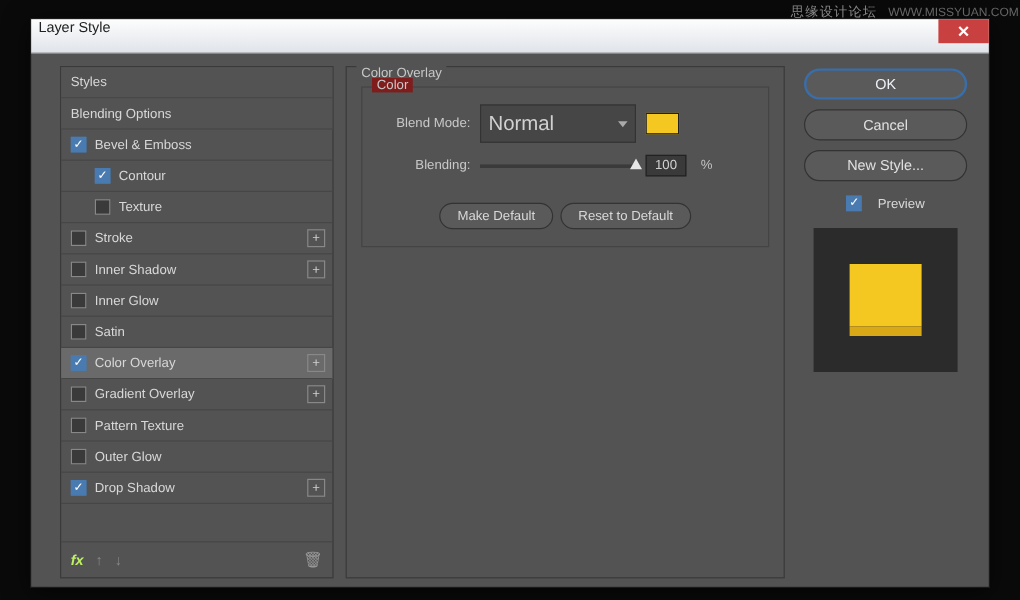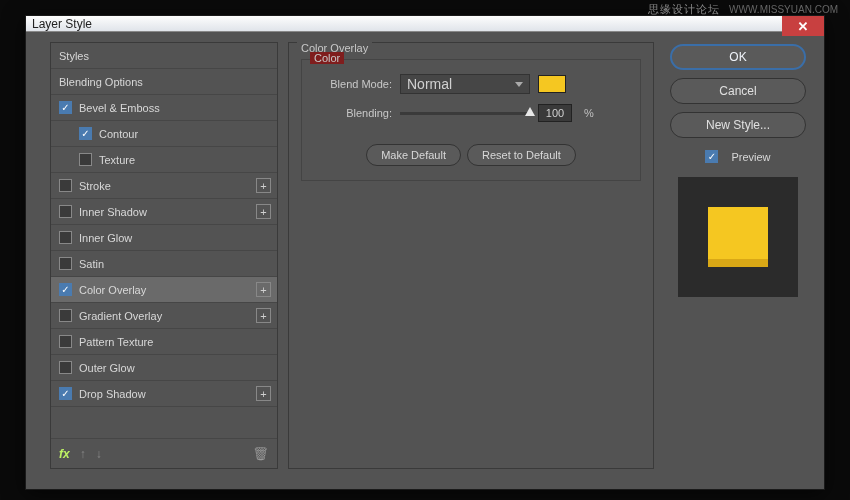--- a/index.html
+++ b/index.html
@@ -1,21 +1,21 @@
 <!DOCTYPE html>
 <html><head>
 <meta charset="utf-8">
 <style>
 * { margin: 0; padding: 0; box-sizing: border-box; font-family: "Segoe UI", Tahoma, sans-serif; }
 body { background: #0a0a0a; width: 850px; height: 500px; overflow: hidden; position: relative; }
-.watermark { position: absolute; top: 2px; right: 12px; color: #888; font-size: 11px; z-index: 100; }
+.watermark { position: absolute; top: 2px; right: 1px; color: #888; font-size: 11px; z-index: 100; }
 .watermark .cn { letter-spacing: 1px; }
 .watermark .url { color: #666; font-size: 10px; margin-left: 6px; }
 .dialog { position: absolute; top: 15px; left: 25px; width: 800px; height: 475px; background: #535353; border: 1px solid #1a1a1a; box-shadow: 0 4px 20px rgba(0,0,0,0.6); }
-.titlebar { height: 16px; background: linear-gradient(#fdfdfd, #e0e4ea); border-bottom: 1px solid #888; display: flex; align-items: center; padding: 0 6px; position: relative; }
+.titlebar { height: 29px; background: linear-gradient(#fdfdfd, #e0e4ea); border-bottom: 1px solid #888; display: flex; padding: 0 6px; position: relative; }
 .titlebar-text { font-size: 12px; color: #222; }
 .close-btn { position: absolute; right: 0; top: 0; width: 42px; height: 20px; background: #c84040; display: flex; align-items: center; justify-content: center; color: #fff; font-size: 13px; font-weight: bold; }
 .dialog-body { display: flex; padding: 10px 12px; gap: 10px; height: calc(100% - 26px); }
 .left-panel { width: 228px; display: flex; flex-direction: column; border: 1px solid #3a3a3a; background: #535353; margin-left: 12px; }
 .style-row { display: flex; align-items: center; height: 26px; padding: 0 8px; border-bottom: 1px solid #464646; color: #d8d8d8; font-size: 11px; position: relative; }
 .style-row.selected { background: #6a6a6a; }
 .style-row.indent { padding-left: 28px; }
 .style-header { display: flex; align-items: center; height: 26px; padding: 0 8px; border-bottom: 1px solid #464646; color: #d8d8d8; font-size: 11px; background: #535353; }
 .chk { width: 13px; height: 13px; border: 1px solid #888; background: #3a3a3a; margin-right: 7px; display: inline-flex; align-items: center; justify-content: center; flex-shrink: 0; }
 .chk.checked { background: #4a7bb0; border-color: #4a7bb0; }
@@ -24,21 +24,21 @@
 .left-footer { margin-top: auto; height: 30px; display: flex; align-items: center; padding: 0 8px; gap: 10px; border-top: 1px solid #464646; }
 .fx-icon { color: #bef264; font-style: italic; font-size: 12px; font-weight: bold; }
 .arrow { color: #888; font-size: 12px; }
 .trash { margin-left: auto; color: #999; font-size: 13px; }
 .center-panel { flex: 1; border: 1px solid #3a3a3a; padding: 6px 12px 12px 12px; color: #d0d0d0; font-size: 11px; position: relative; }
 .fieldset-title { position: absolute; top: -1px; left: 8px; background: #535353; padding: 0 4px; font-size: 11px; color: #c8c8c8; }
 .inner-group { border: 1px solid #444; margin-top: 10px; padding: 14px 12px 14px 12px; position: relative; }
 .inner-group-title { position: absolute; top: -8px; left: 8px; background: #7f1d1d; padding: 0 4px; font-size: 11px; color: #c8c8c8; }
 .form-row { display: flex; align-items: center; margin-bottom: 10px; gap: 8px; }
 .form-label { width: 78px; text-align: right; font-size: 11px; color: #c8c8c8; }
-.dropdown { width: 130px; height: 20px; background: #464646; border: 1px solid #333; display: flex; align-items: center; padding: 3px 6px; font-size: 14px; color: #d0d0d0; position: relative; }
+.dropdown { width: 130px; height: 20px; background: #464646; border: 1px solid #333; display: flex; align-items: center; padding: 15px 6px; font-size: 17px; color: #d0d0d0; position: relative; }
 .dropdown::after { content: ""; position: absolute; right: 6px; width: 0; height: 0; border-left: 4px solid transparent; border-right: 4px solid transparent; border-top: 5px solid #aaa; }
 .color-swatch { width: 28px; height: 18px; border: 1px solid #222; }
 .slider-track { width: 130px; height: 3px; background: #3a3a3a; position: relative; }
 .slider-thumb { position: absolute; right: -5px; top: -5px; width: 0; height: 0; border-left: 5px solid transparent; border-right: 5px solid transparent; border-bottom: 9px solid #e8e8e8; }
 .num-input { width: 34px; height: 18px; background: #3a3a3a; border: 1px solid #222; color: #d0d0d0; font-size: 11px; text-align: center; display: inline-flex; align-items: center; justify-content: center; }
 .unit { color: #c0c0c0; font-size: 11px; margin-left: 4px; }
 .btn-row { display: flex; gap: 6px; justify-content: center; margin-top: 22px; }
 .small-btn { height: 22px; padding: 0 14px; background: #5a5a5a; border: 1px solid #333; border-radius: 11px; color: #d8d8d8; font-size: 11px; display: inline-flex; align-items: center; }
 .right-panel { width: 148px; display: flex; flex-direction: column; gap: 8px; align-items: center; padding-top: 2px; }
 .rbtn { width: 136px; height: 26px; border-radius: 13px; background: #5a5a5a; border: 1px solid #333; color: #e0e0e0; font-size: 12px; display: flex; align-items: center; justify-content: center; }

